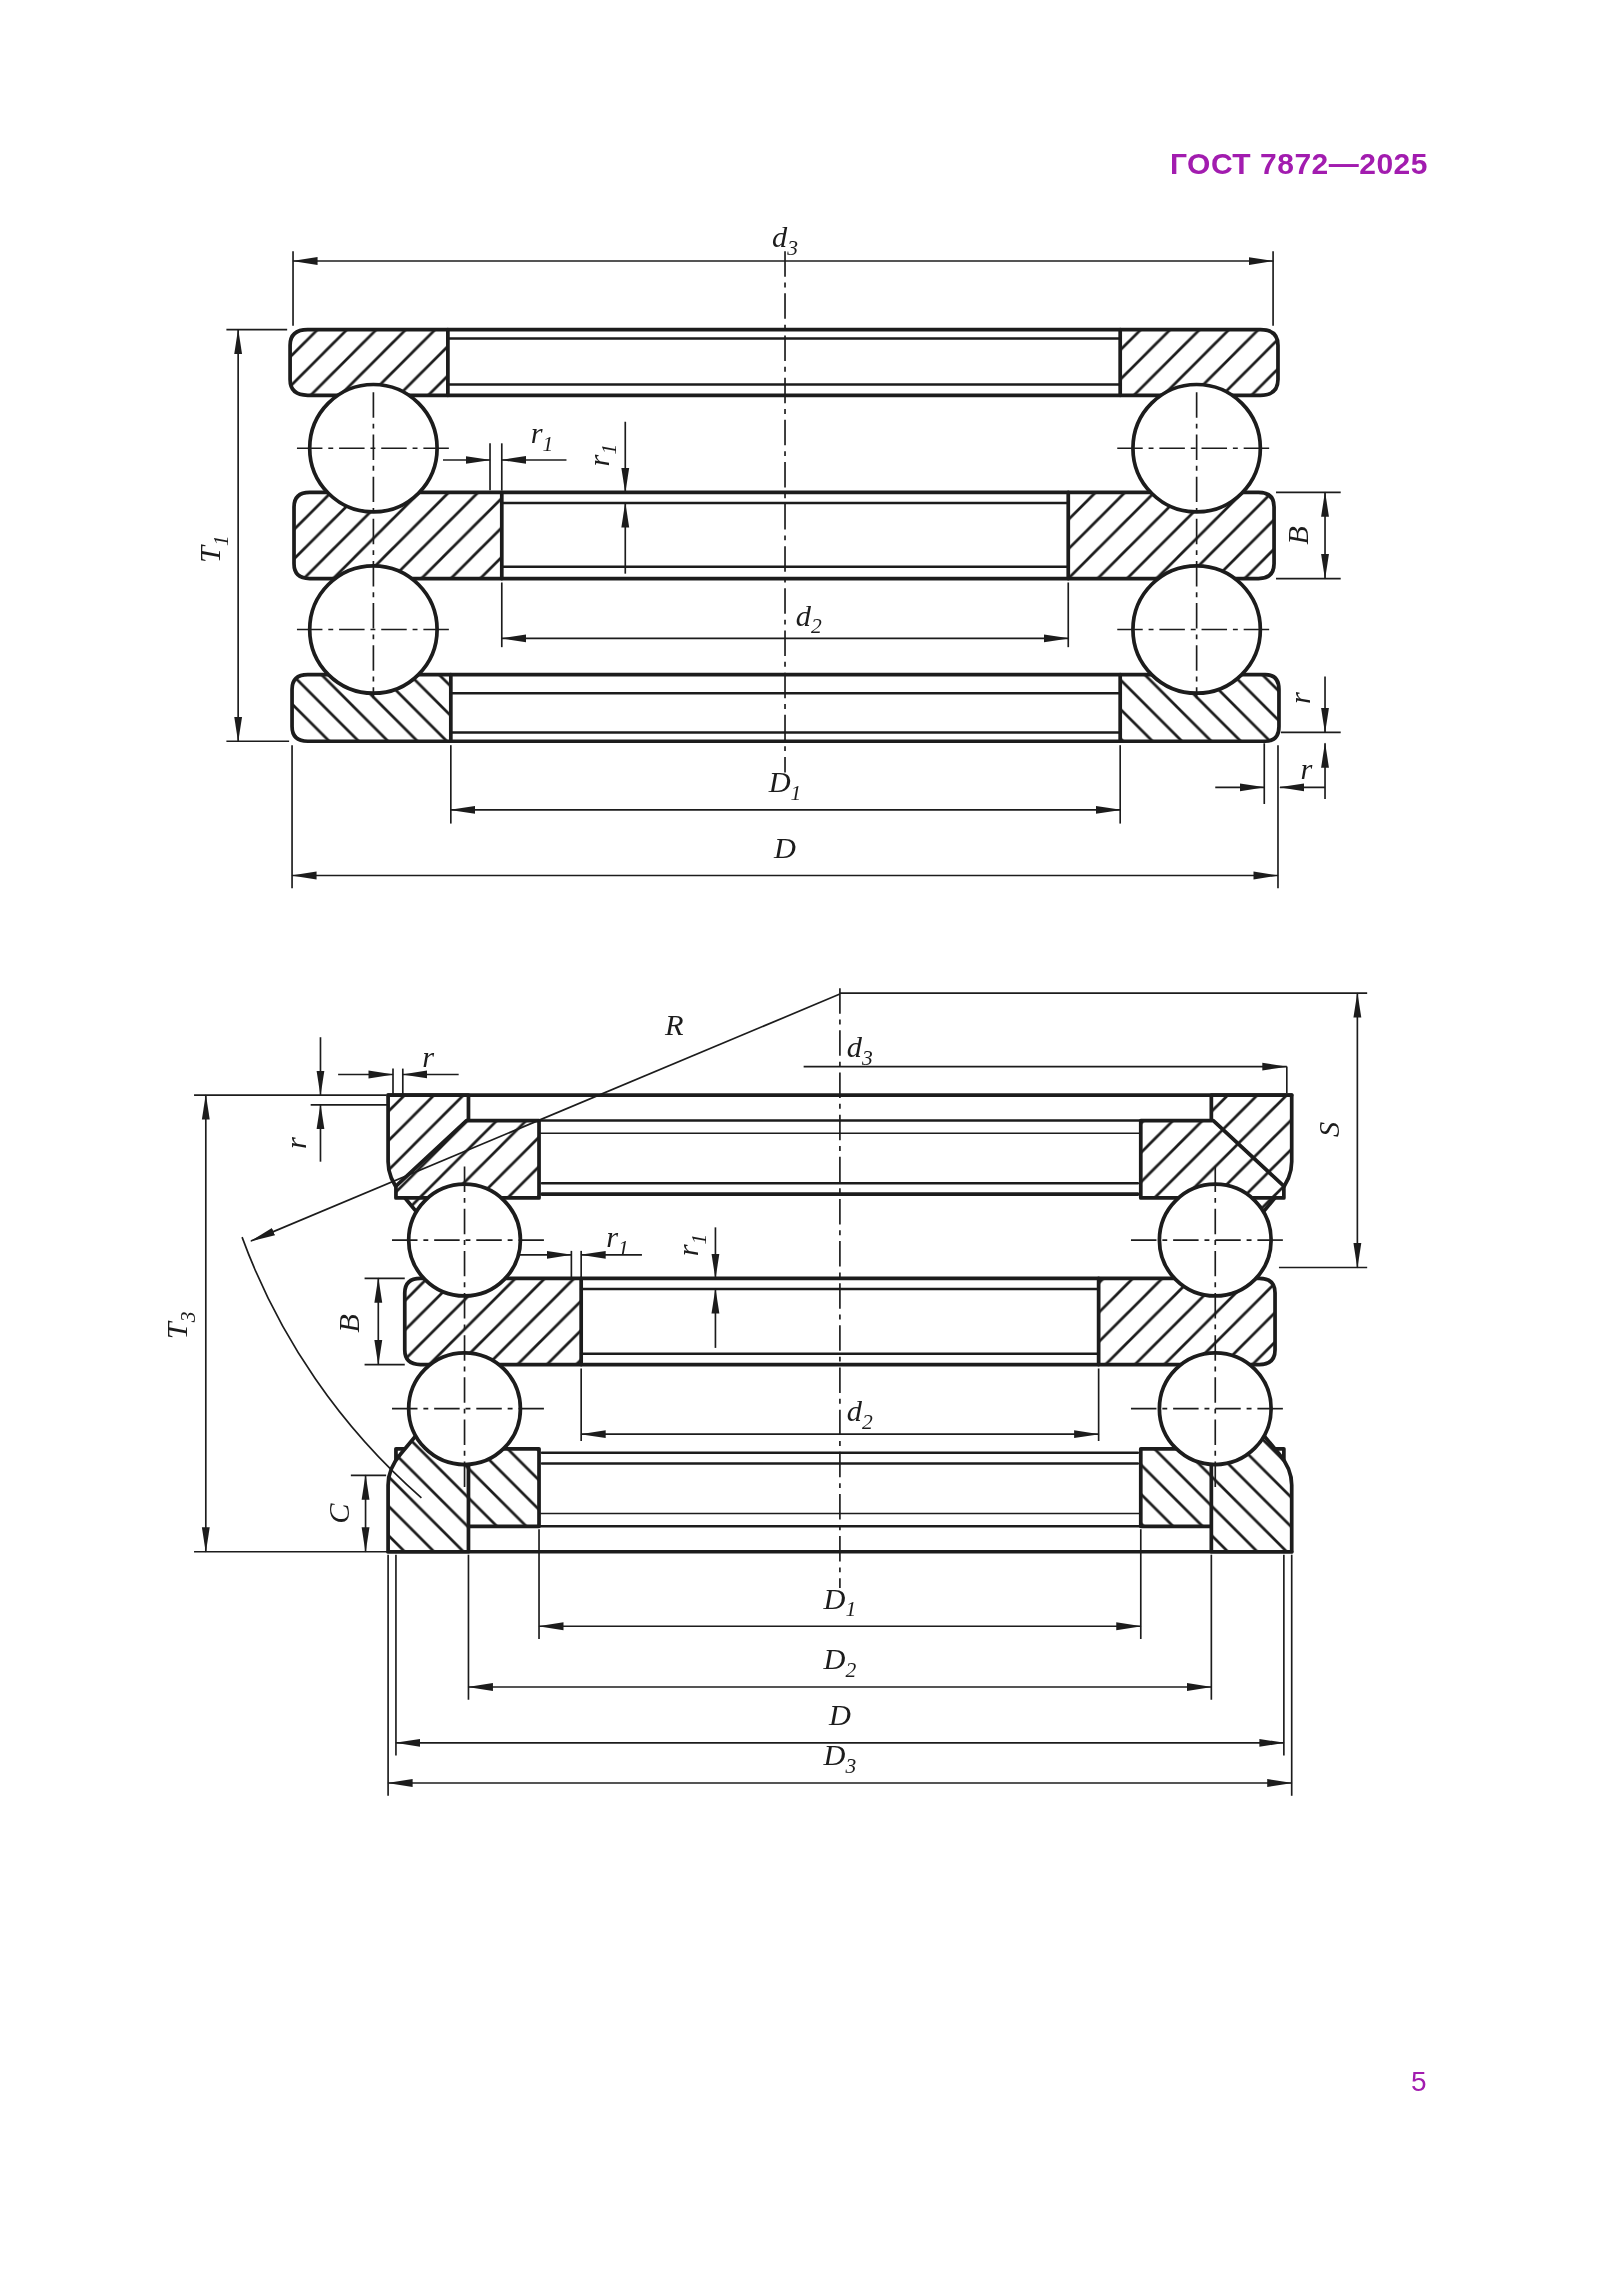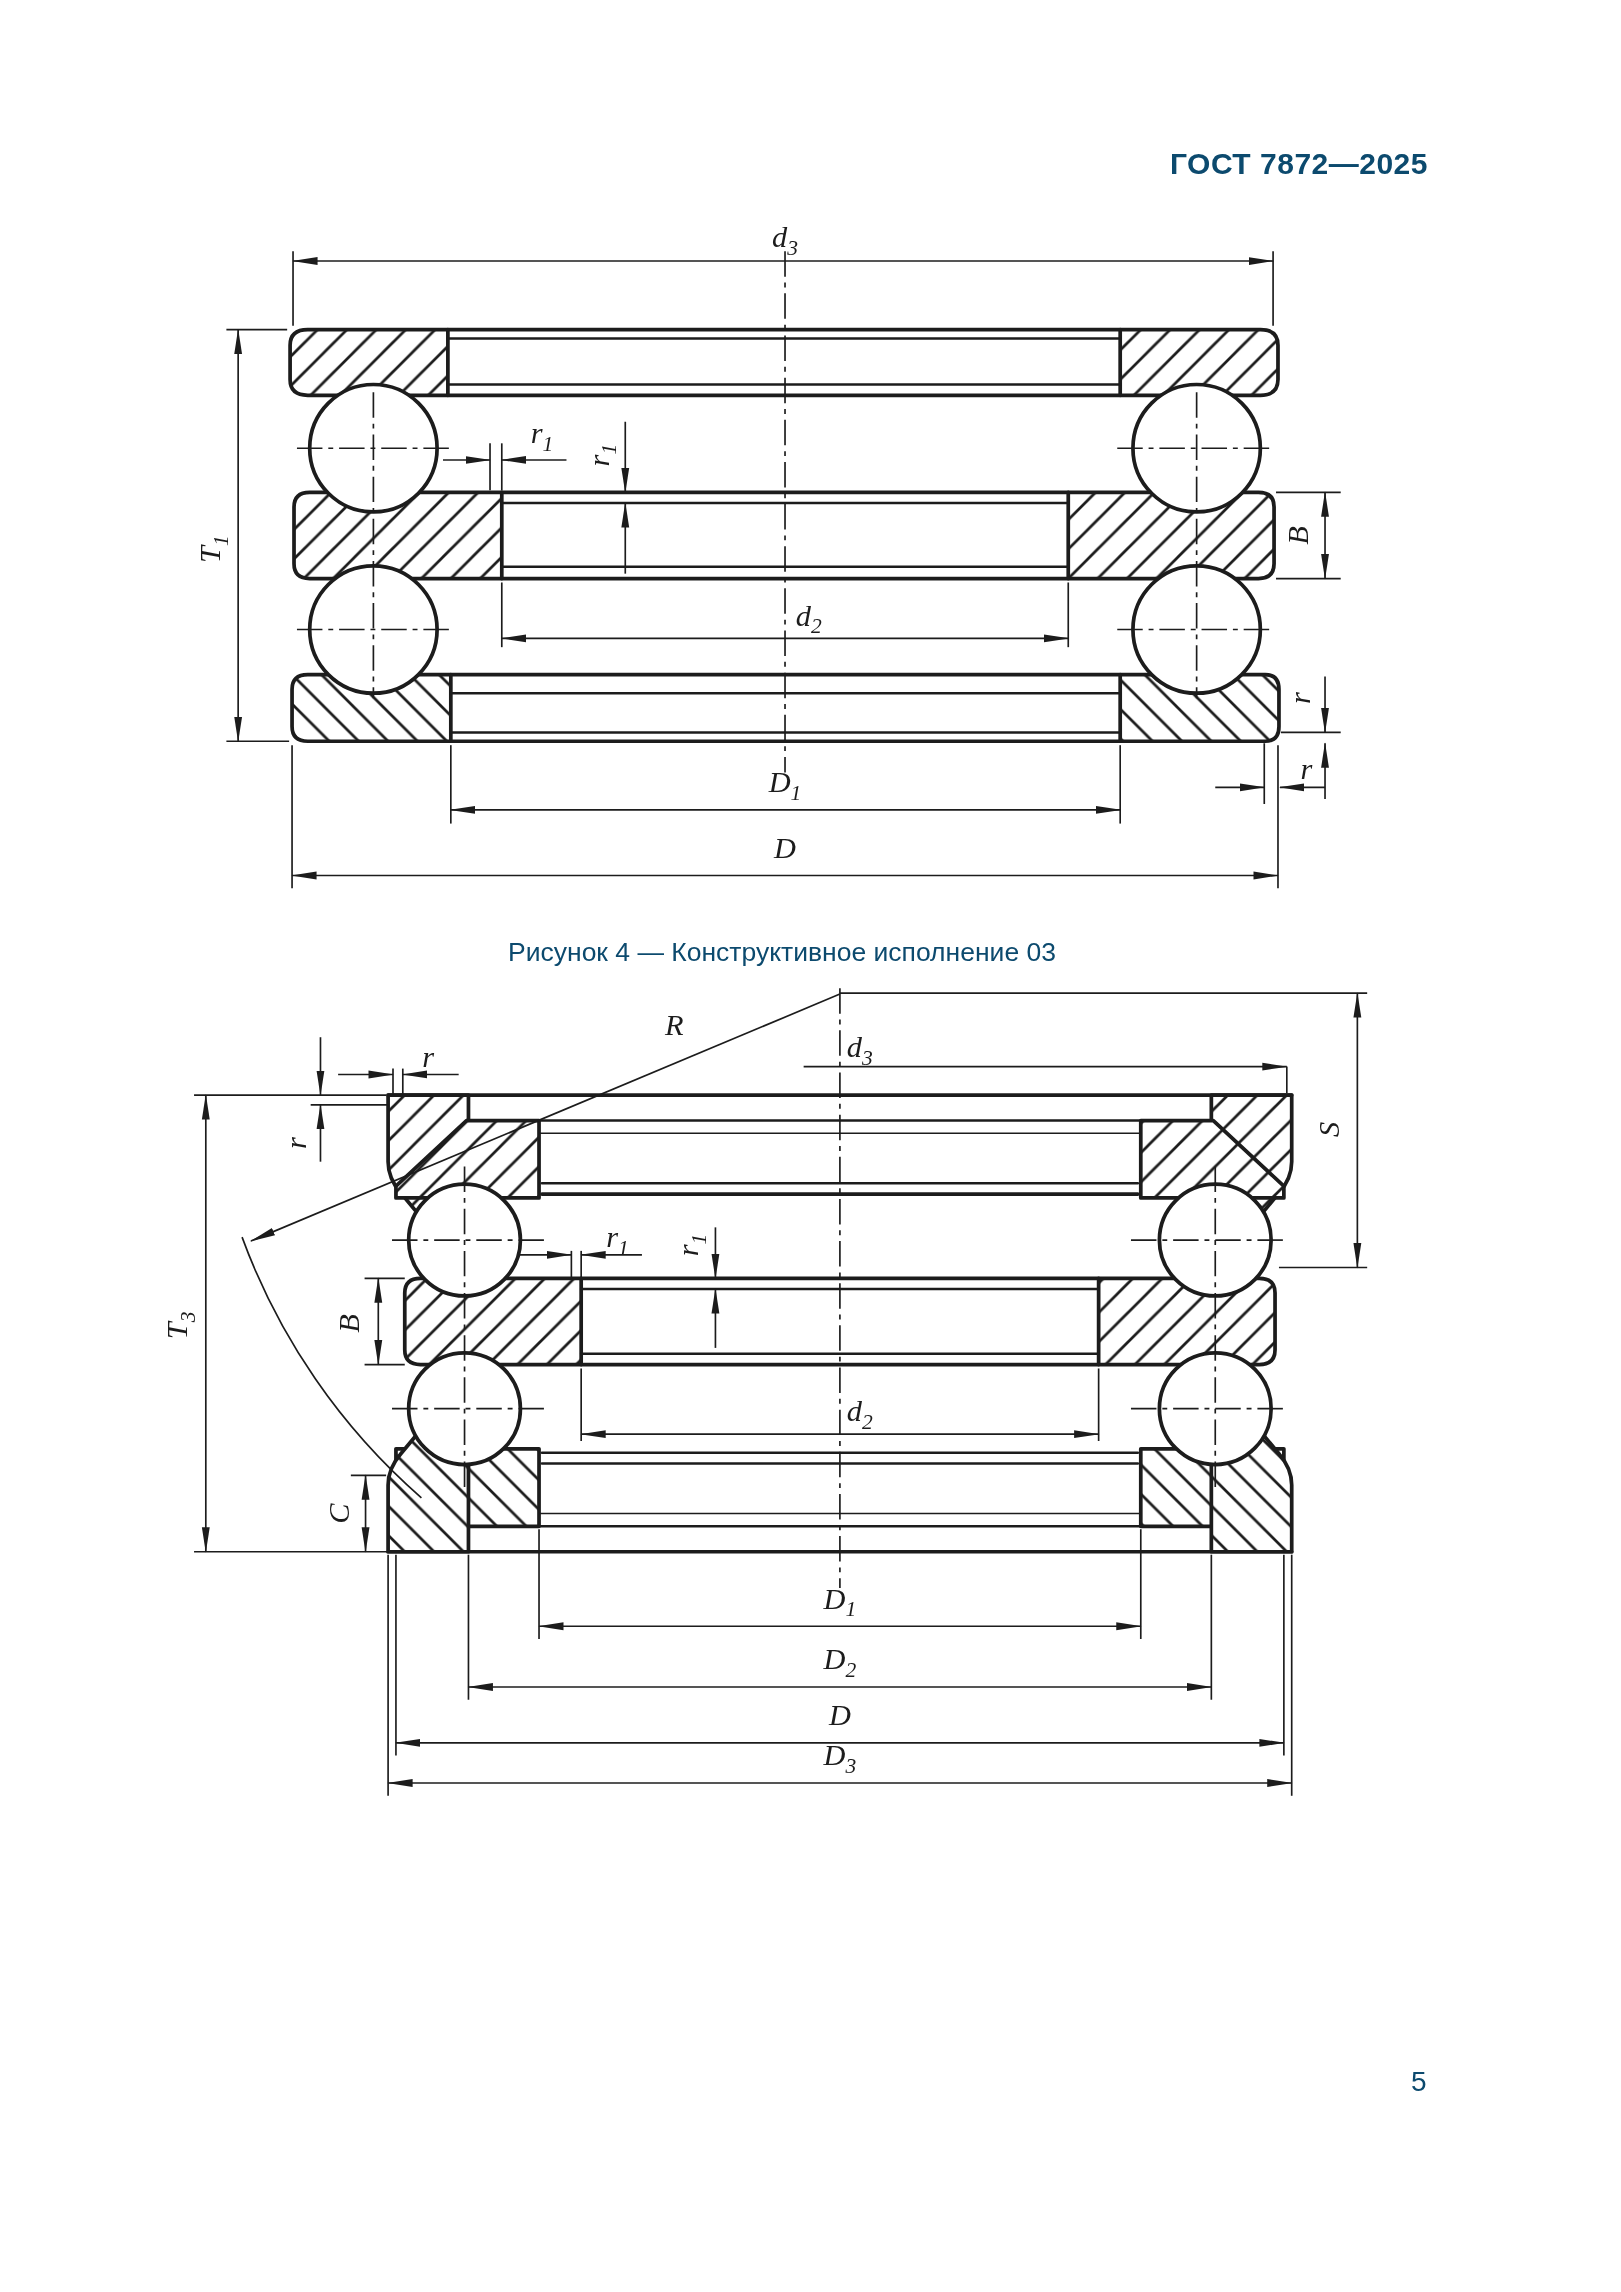--- a/index.html
+++ b/index.html
@@ -2,21 +2,21 @@
 <html><head>
 <meta charset="utf-8">
 <style>
   html,body{margin:0;padding:0;background:#8a8a8a;}
   .page{
     position:relative;
     width:1621px;height:2293px;
     background:#ffffff;
     overflow:hidden;
     font-family:"Liberation Sans",sans-serif;
-    color:#0c4a6e;
+    color:#a21caf;
   }
   .doc-header{
     position:absolute; top:147px; right:193px;
     font-size:30px; font-weight:bold; letter-spacing:0.5px;
     white-space:nowrap;
   }
   .caption{
     position:absolute; left:0; width:1564px; text-align:center;
     font-size:26.5px; white-space:nowrap;
   }
@@ -325,17 +325,16 @@
 
       <g>
         <line class="s2" x1="396" y1="1586" x2="396" y2="1832"></line>
         <line class="s2" x1="1318" y1="1586" x2="1318" y2="1832"></line>
         <line class="s2" x1="396" y1="1819" x2="1318" y2="1819" marker-start="url(#ar)" marker-end="url(#ar)"></line>
         <text class="dim" x="857" y="1801" text-anchor="middle"><tspan>D</tspan><tspan class="sub" dy="8">3</tspan></text>
       </g>
     </g>
   </svg>
 
-  <div class="caption caption-fig4">Рисунок 4 — Конструктивное исполнение 03</div>
   <div class="page-number">5</div>
 
 </div>
 
 
 </body></html>

